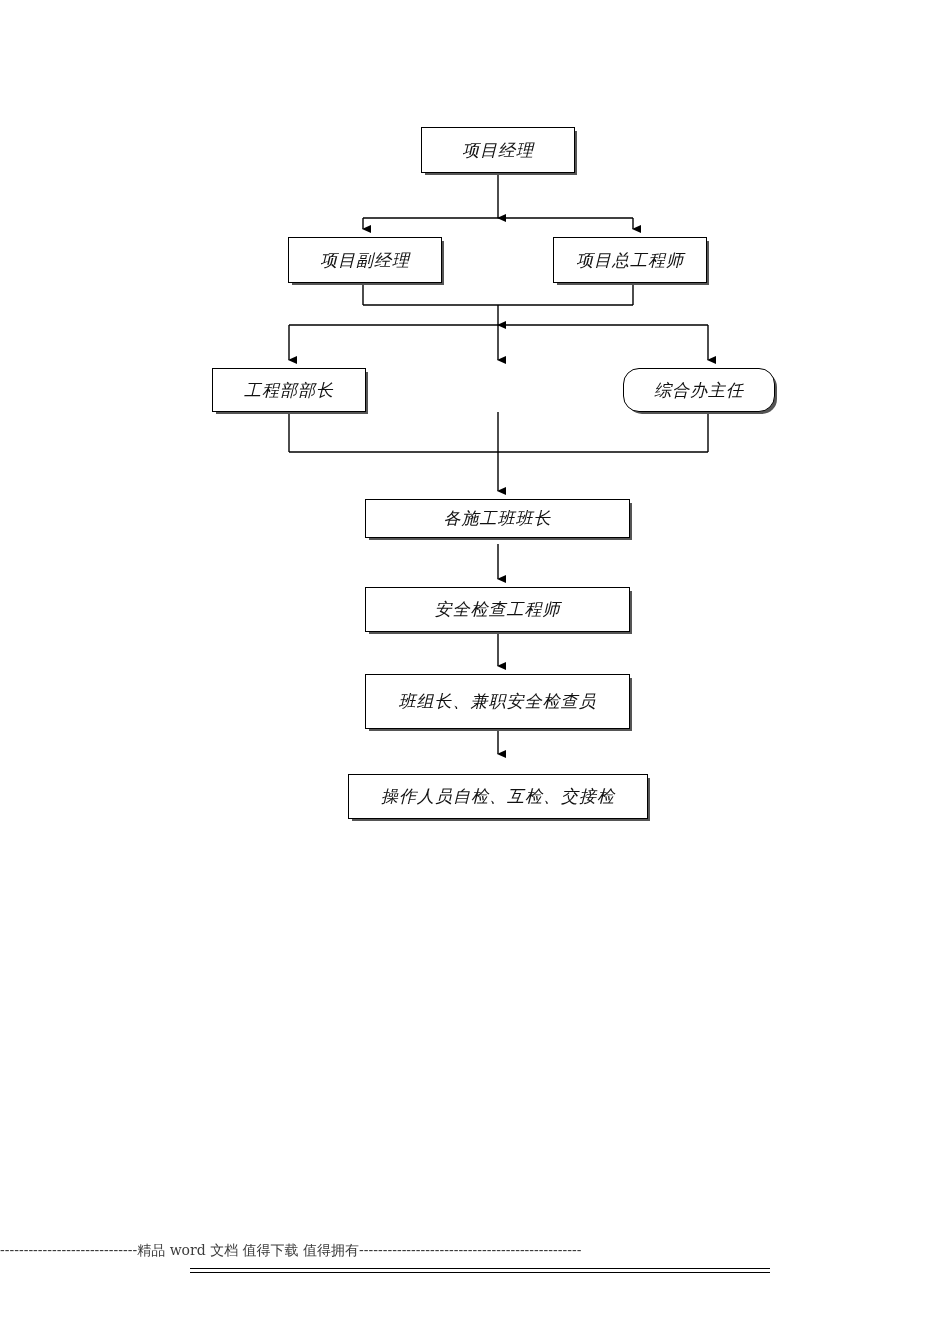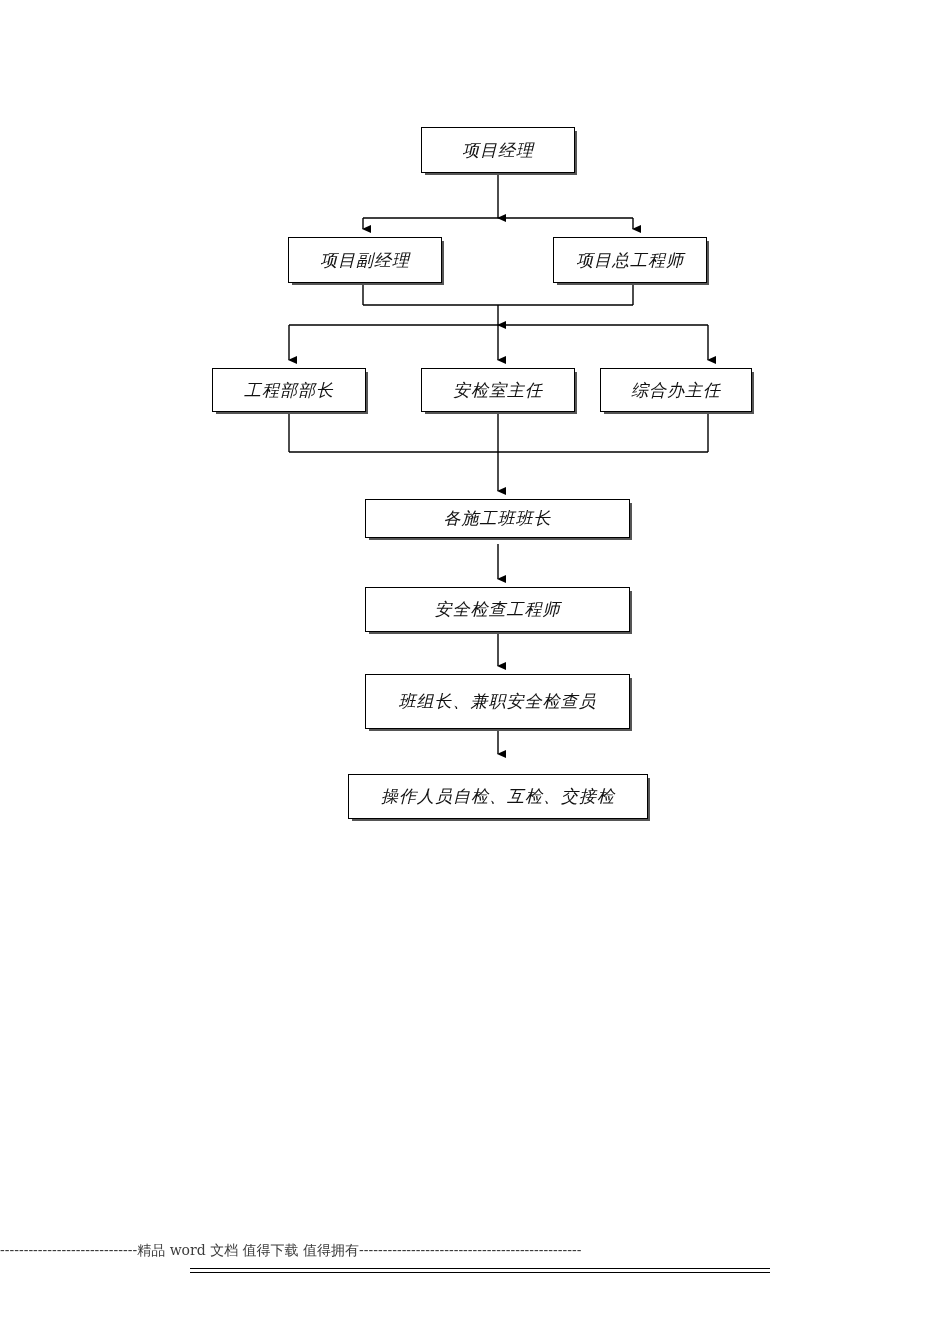--- a/index.html
+++ b/index.html
@@ -131,23 +131,22 @@
     </svg>
 
     <div class="node" style="left:421px; top:127px; width:154px; height:46px;">项目经理</div>
 
     <div class="node" style="left:288px; top:237px; width:154px; height:46px;">项目副经理</div>
 
     <div class="node" style="left:212px; top:368px; width:154px; height:44px;">工程部部长</div>
 
     <div class="node" style="left:553px; top:237px; width:154px; height:46px;">项目总工程师</div>
 
-    <div class="node" style="left:421px; top:368px; width:154px; height:44px;">安检室主任</div>
 
-    <div class="node" style="left:600px; top:368px; width:152px; height:44px;">综合办主任</div>
+    <div class="node" style="left:623px; top:368px; width:152px; height:44px;border-radius:16px;">综合办主任</div>
 
     <div class="node" style="left:365px; top:499px; width:265px; height:39px;">各施工班班长</div>
 
     <div class="node" style="left:365px; top:587px; width:265px; height:45px;">安全检查工程师</div>
 
     <div class="node" style="left:365px; top:674px; width:265px; height:55px;">班组长、兼职安全检查员</div>
 
     <div class="node" style="left:348px; top:762px; width:300px; height:45px;margin-top:12px;">操作人员自检、互检、交接检</div>
 
   </div>

